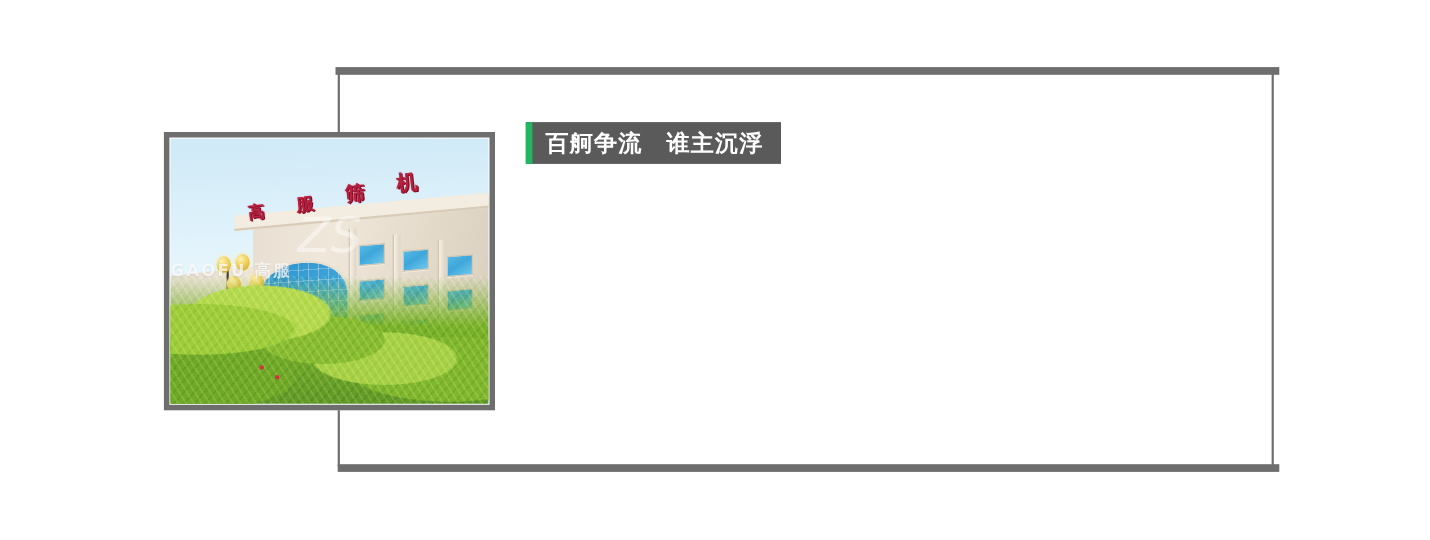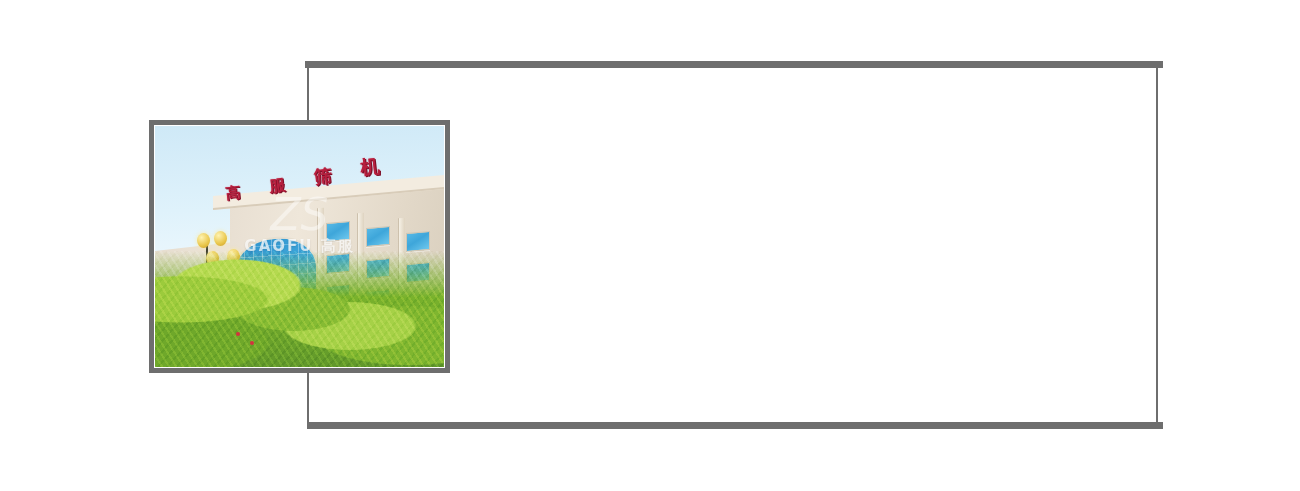--- a/index.html
+++ b/index.html
@@ -203,21 +203,20 @@
     position: absolute;
     width: 4px; height: 4px;
     border-radius: 50%;
     background: #d3323f;
   }
   
   #photo .watermark {
     position: absolute;
     left: 0; right: 0;
     top: 46%;
-    text-align: center;
     color: rgba(255,255,255,.72);
     font-size: 15px;
     letter-spacing: 2px;
     font-weight: bold;
     text-shadow: 0 1px 2px rgba(0,0,0,.10);
     pointer-events: none;
   }
   #photo .watermark-mark {
     position: absolute;
     left: 50%; top: 26%;
@@ -325,13 +324,16 @@
     <div class="foliage"></div>
     <div class="foliage-tex"></div>
     <div class="flower" style="left:28%;bottom:13%;"></div>
     <div class="flower" style="left:33%;bottom:9%;"></div>
 
     <div class="watermark">GAOFU 高服</div>
   </div>
 </div>
 
 <div id="content">
+  <div id="title-bar">
+    <span class="title-text">百舸争流　谁主沉浮</span>
+  </div>
 </div>
 
 </body></html>

